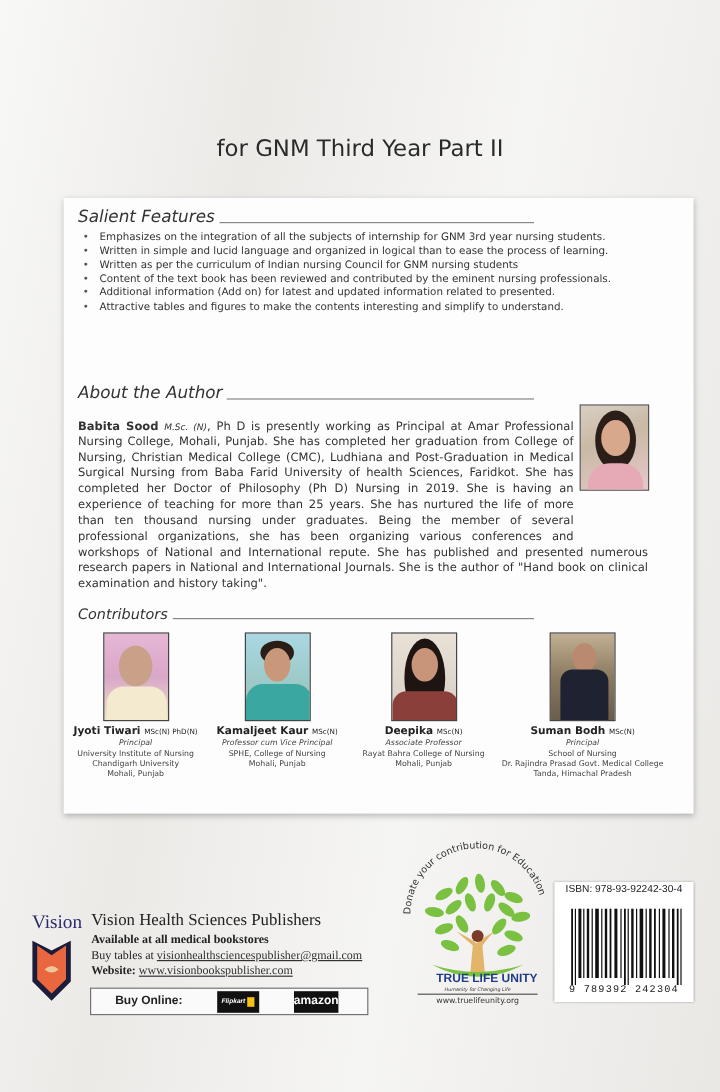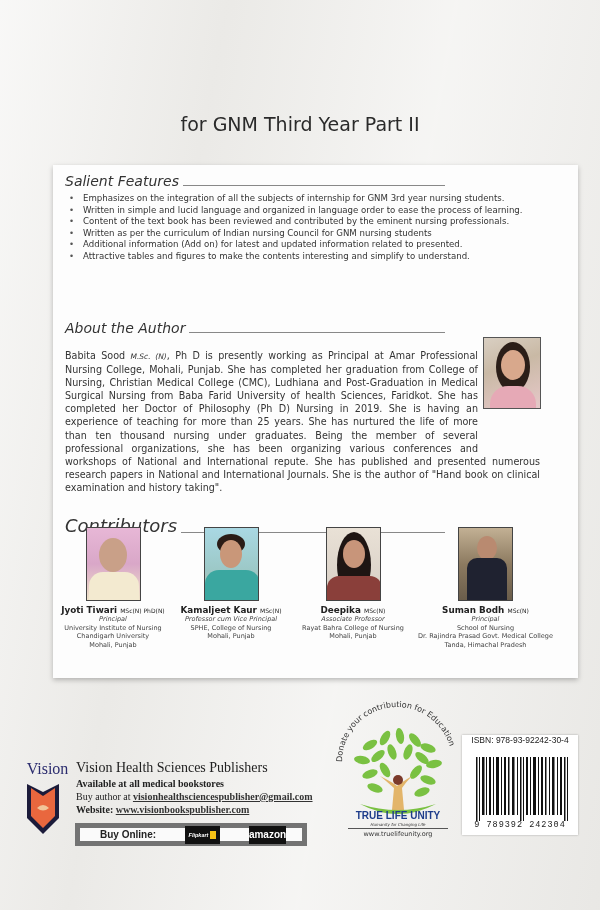--- a/index.html
+++ b/index.html
@@ -37,21 +37,21 @@
   .features { position: absolute; left: 12px; top: 28px; width: 500px; list-style: none; }
   .features li {
     font-size: 8.6px; line-height: 11.5px; color: #333; padding-left: 18px; position: relative;
   }
   .features li::before { content: "\2022"; position: absolute; left: 4px; top: 0; color: #555; }
 
   .author-text {
     position: absolute; left: 12px; top: 184px; width: 475px;
     font-size: 9.6px; line-height: 13.1px; color: #333; text-align: justify;
   }
-  .author-text .name { font-weight: normal; }
+  .author-text .name { font-weight: bold; }
   .author-text .deg { font-style: italic; font-size: 7.5px; }
   .author-photo {
     position: absolute; left: 430px; top: 172px; width: 58px; height: 72px;
     border: 1px solid #555; background: linear-gradient(160deg,#d9cfc2 0%,#c9b9a5 40%,#e6c8c9 100%);
     overflow: hidden;
   }
   .photo-face { position: absolute; border-radius: 50%; }
 
   .contribs { position: absolute; left: 0; top: 362px; width: 525px; height: 140px; }
   .contrib { position: absolute; top: 0; width: 130px; text-align: center; }
@@ -62,37 +62,37 @@
   .contrib .cname .cdeg { font-size: 6px; font-weight: normal; }
   .contrib .crole { font-size: 6.5px; font-style: italic; color: #444; line-height: 8.5px; }
   .contrib .cline { font-size: 6.5px; color: #444; line-height: 8.5px; }
 
   .pub-logo { position: absolute; left: 25px; top: 760px; width: 45px; height: 82px; }
   .pub-logo .vision { font-family: "Liberation Serif", serif; font-size: 16px; color: #2b2c6e; text-align: center; }
   .pub-logo .shield { margin: 2px auto 0; width: 36px; height: 56px; }
   .pub-name { position: absolute; left: 76px; top: 760px; font-family: "Liberation Serif", serif; font-size: 14px; color: #222; }
   .pub-line { position: absolute; left: 76px; font-family: "Liberation Serif", serif; font-size: 10px; color: #222; }
   .pub-line.b { font-weight: bold; }
-  .pub-line a { color: #333; text-decoration: underline; font-weight: bold; }
+  .pub-line a { color: #333; text-decoration: underline; }
 
   .buy-box {
     position: absolute; left: 75px; top: 823px; width: 232px; height: 23px;
-    background: #fafafa; border: 5px solid #737373; display: flex; align-items: center;
+    background: #fafafa; border: 1px solid #737373; display: flex; align-items: center;
   }
   .buy-label { font-family: "Liberation Sans", sans-serif; font-weight: bold; font-size: 10px; color: #222; margin-left: 20px; width: 85px; }
   .store-badge {
     background: #111; color: #fff; height: 18px; display: flex; align-items: center; justify-content: center;
     font-family: "Liberation Sans", sans-serif; font-weight: bold;
   }
   .flipkart { width: 35px; font-size: 5.5px; font-style: italic; margin-left: 0; }
   .flipkart .fk-icon { display: inline-block; width: 6px; height: 8px; background: #f6c216; margin-left: 2px; }
   .amazon { width: 37px; font-size: 10px; margin-left: 29px; }
 
   .tlu { position: absolute; left: 330px; top: 700px; width: 135px; height: 135px; }
-  .tlu-name { position: absolute; left: 348px; top: 810px; width: 100px; text-align: center;
+  .tlu-name { position: absolute; left: 348px; top: 810px; width: 100px; text-align: right;
     font-family: "Liberation Sans", sans-serif; font-weight: bold; font-size: 10px; color: #1d3c8a; }
   .tlu-tag { position: absolute; left: 348px; top: 822px; width: 100px; text-align: center; font-size: 4px; font-style: italic; color: #333; }
   .tlu-web { position: absolute; left: 348px; top: 828px; width: 100px; text-align: center; font-size: 6.5px; color: #333; border-top: 1px solid #555; padding-top: 1px; }
 
   .isbn-box {
     position: absolute; left: 462px; top: 735px; width: 116px; height: 100px; background: #fff;
     box-shadow: 0 0 2px rgba(0,0,0,0.3);
   }
   .isbn-text { position: absolute; left: 0; top: 0; width: 116px; text-align: center; font-family: "Liberation Sans", sans-serif; font-size: 8.5px; color: #222; }
   .barcode { position: absolute; left: 10px; top: 22px; width: 100px; height: 64px; }
@@ -106,23 +106,23 @@
   <div class="subtitle">for GNM Third Year Part II</div>
 
   <div class="panel">
 
     <div class="sec-head" style="top:8px;text-align:center;">
       <span>Salient Features</span>
         <span class="rule"></span>
     </div>
     <ul class="features">
       <li>Emphasizes on the integration of all the subjects of internship for GNM 3rd year nursing students.</li>
-      <li>Written in simple and lucid language and organized in language order to ease the process of learning.</li>
+      <li>Written in simple and lucid language and organized in logical than to ease the process of learning.</li>
+      <li>Written as per the curriculum of Indian nursing Council for GNM nursing students</li>
       <li>Content of the text book has been reviewed and contributed by the eminent nursing professionals.</li>
-      <li>Written as per the curriculum of Indian nursing Council for GNM nursing students</li>
       <li>Additional information (Add on) for latest and updated information related to presented.</li>
       <li>Attractive tables and figures to make the contents interesting and simplify to understand.</li>
     </ul>
 
     <div class="sec-head" style="top:155px;align-items:flex-end;">
       <span>About the Author</span>
         <span class="rule"></span>
     </div>
 
     <div class="author-photo">
@@ -131,21 +131,21 @@
       <div style="position:absolute;left:6px;top:48px;width:46px;height:30px;background:#e6a9b6;border-radius:18px 18px 0 0;"></div>
     </div>
 
     <p class="author-text" style="shape-outside: inset(0 0 0 0);">
       <span style="float:right;width:62px;height:100px;"></span>
       <span class="name">Babita Sood</span>
       <span class="deg">M.Sc. (N)</span><span>, Ph D is presently working as Principal at Amar Professional Nursing College, Mohali, Punjab. She has completed her graduation from College of Nursing, Christian Medical College (CMC), Ludhiana and Post-Graduation in Medical Surgical Nursing from Baba Farid University of health Sciences, Faridkot. She has completed her Doctor of Philosophy (Ph D) Nursing in 2019. She is having an experience of teaching for more than 25 years. She has nurtured the life of more than ten thousand nursing under graduates.  Being the member of several professional organizations, she has been organizing various conferences and workshops of National and International repute. She has published and presented numerous research papers in National and International Journals.  She is the author of "Hand book on clinical examination and history taking".</span>
     </p>
 
     <div class="sec-head" style="top:340px;">
-      <span style="font-size:18px;margin-top:10px;">Contributors</span>
+      <span style="font-size:12px;">Contributors</span>
         <span class="rule"></span>
     </div>
 
     <div class="contribs">
       <div class="contrib" style="left:-5px;">
         <div class="pic" style="background:linear-gradient(180deg,#e7b7d6 0%,#d9a7c8 50%,#efe3c8 100%);">
           <div class="photo-face" style="left:12px;top:10px;width:28px;height:34px;background:#c9a088;"></div>
           <div style="position:absolute;left:2px;top:44px;width:50px;height:30px;background:#f3ead0;border-radius:14px 14px 0 0;"></div>
         </div>
         <div class="cname"><span>Jyoti Tiwari</span> <span class="cdeg">MSc(N) PhD(N)</span></div>
@@ -197,21 +197,21 @@
     <div class="vision">Vision</div>
     <svg class="shield" viewBox="0 0 36 56">
       <path d="M2 4 L2 38 L18 54 L34 38 L34 4 L18 12 Z" fill="#1b1b3a"></path>
       <path d="M6 8 L6 36 L18 48 L30 36 L30 8 L18 16 Z" fill="#e9673e"></path>
       <path d="M12 28 q6 -6 12 0 q-6 5 -12 0z" fill="#f1c59a"></path>
     </svg>
   </div>
   <div class="pub-name">Vision Health Sciences Publishers</div>
   <div class="pub-line b" style="top:778px;">Available at all medical bookstores</div>
   <div class="pub-line" style="top:791px;">
-    <span>Buy author at </span><a>visionhealthsciencespublisher@gmail.com</a>
+    <span>Buy tables at </span><a>visionhealthsciencespublisher@gmail.com</a>
   </div>
   <div class="pub-line" style="top:804px;">
     <b>Website: </b><a>www.visionbookspublisher.com</a>
   </div>
 
   <div class="buy-box">
     <span class="buy-label">Buy Online:</span>
     <span class="store-badge flipkart">
         <span>Flipkart</span>
         <span class="fk-icon"></span>

